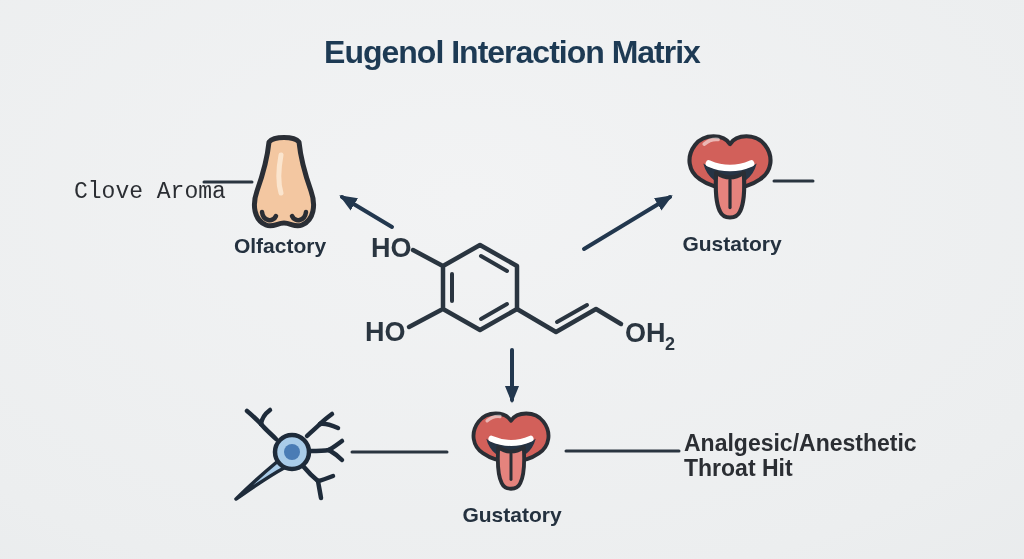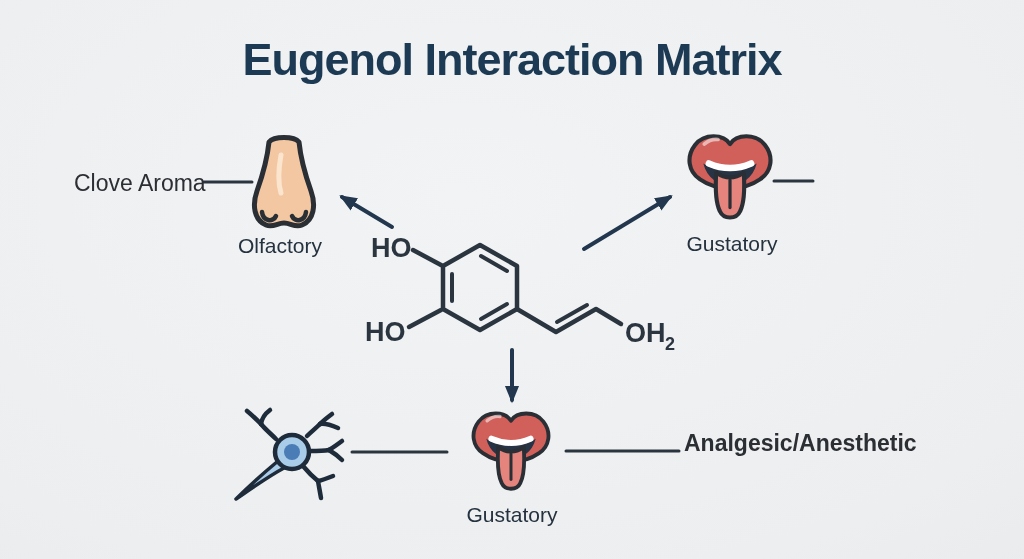--- a/index.html
+++ b/index.html
@@ -3,25 +3,25 @@
 <meta charset="utf-8">
 <style>
   html,body{margin:0;padding:0;background:#d8dadd;}
   .canvas{
     position:relative;width:1024px;height:559px;overflow:hidden;
     background:radial-gradient(120% 130% at 45% 35%, #f2f3f4 0%, #ecEEef 55%, #e3e6e8 100%);
     font-family:"Liberation Sans",sans-serif;
   }
   .title{
     position:absolute;top:34px;left:0;width:100%;text-align:center;
-    font-size:45px;font-weight:800;letter-spacing:-1px;color:#1d3a54;
+    font-size:32px;font-weight:800;letter-spacing:-1px;color:#1d3a54;
   }
   .annot{position:absolute;font-size:23px;color:#2b2e33;white-space:nowrap;}
   .annot.two-line{white-space:normal;line-height:25px;width:230px;}
-  .node-label{position:absolute;font-size:21px;font-weight:400;color:#24313f;text-align:center;white-space:nowrap;}
+  .node-label{position:absolute;font-size:21px;font-weight:700;color:#24313f;text-align:center;white-space:nowrap;}
   .icon{position:absolute;}
   svg{display:block;}
   .diagram-svg{position:absolute;left:0;top:0;}
   .bond{stroke:#2a3540;stroke-width:4.5;fill:none;stroke-linecap:round;stroke-linejoin:round;}
   .bond-inner{stroke:#2a3540;stroke-width:4;fill:none;stroke-linecap:round;}
   .connector{stroke:#2a3540;stroke-width:3;fill:none;stroke-linecap:round;}
   .arrow{stroke:#22374e;stroke-width:4;fill:none;stroke-linecap:round;}
   .chem-text{font-family:"Liberation Sans",sans-serif;font-size:27px;font-weight:600;fill:#2a3540;}
   .chem-sub{font-family:"Liberation Sans",sans-serif;font-size:18px;font-weight:600;fill:#2a3540;}
 </style>
@@ -110,23 +110,24 @@
         <path d="M101,47 C106,50 110,53 114,57"></path>
         <path d="M75,63 C80,69 85,74 90,78"></path>
         <path d="M90,78 C95,77 100,75 105,73"></path>
         <path d="M90,78 C91,84 92,89 93,95"></path>
       </g>
       <circle cx="64" cy="49" r="17" fill="#a9cce9" stroke="#1e2b3a" stroke-width="4.5"></circle>
       <circle cx="64" cy="49" r="8" fill="#4a7cb5"></circle>
     </svg>
   </div>
 
-  <div class="annot" style="left:74px;top:170px;">Clove Aroma</div>
+  <div class="annot" style="left:74px;top:179px;font-family:Liberation Mono, monospace;">Clove Aroma</div>
   <div class="node-label" style="left:230px;top:234px;width:100px;">Olfactory</div>
 
   <div class="node-label" style="left:682px;top:232px;width:100px;">Gustatory</div>
 
   <div class="annot two-line" style="left:684px;top:431px;font-weight:bold;">
     <span>Analgesic/Anesthetic</span><br>
+    <span>Throat Hit</span>
   </div>
   <div class="node-label" style="left:461px;top:503px;width:102px;">Gustatory</div>
 
 </div>
 
 </body></html>

